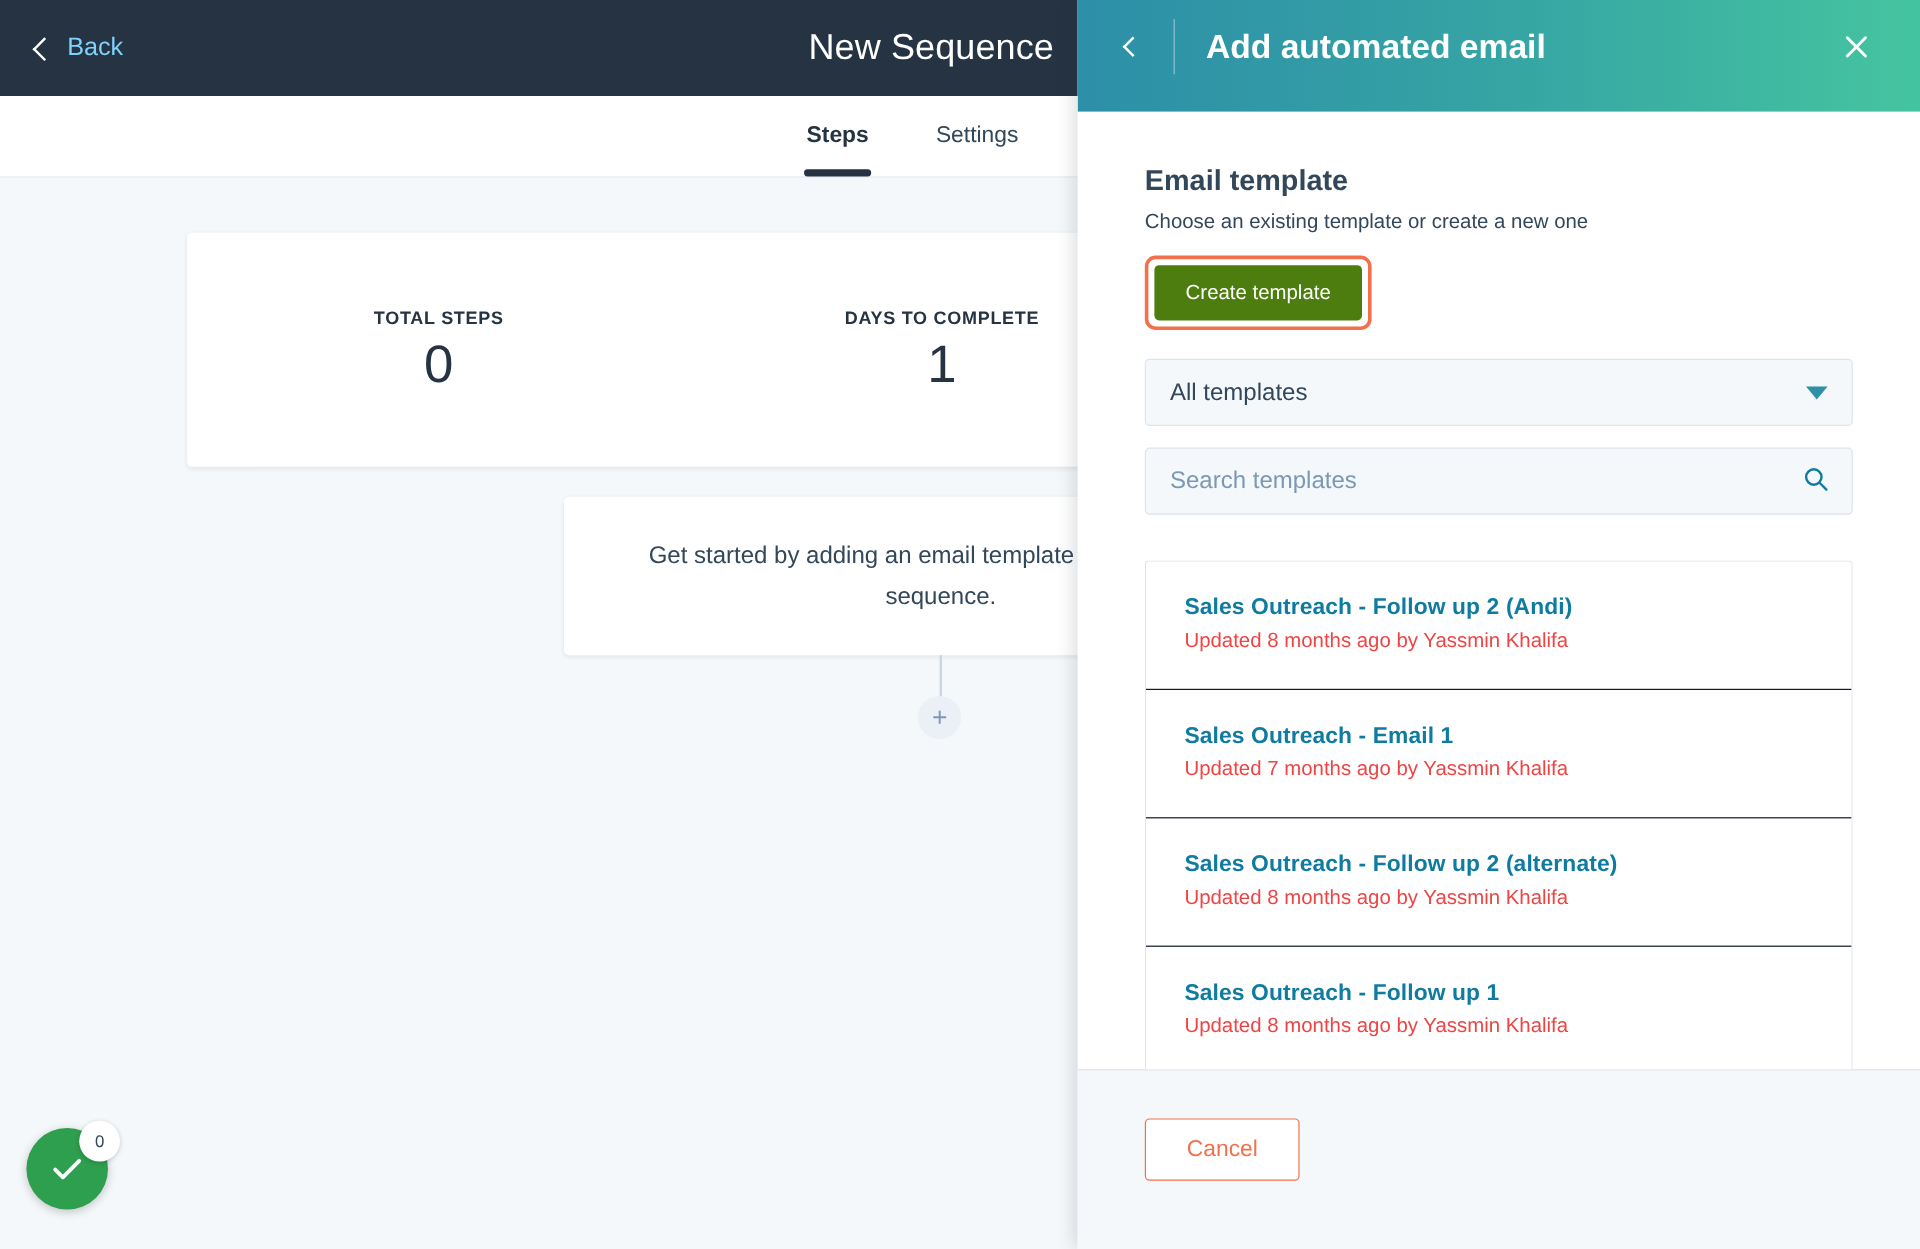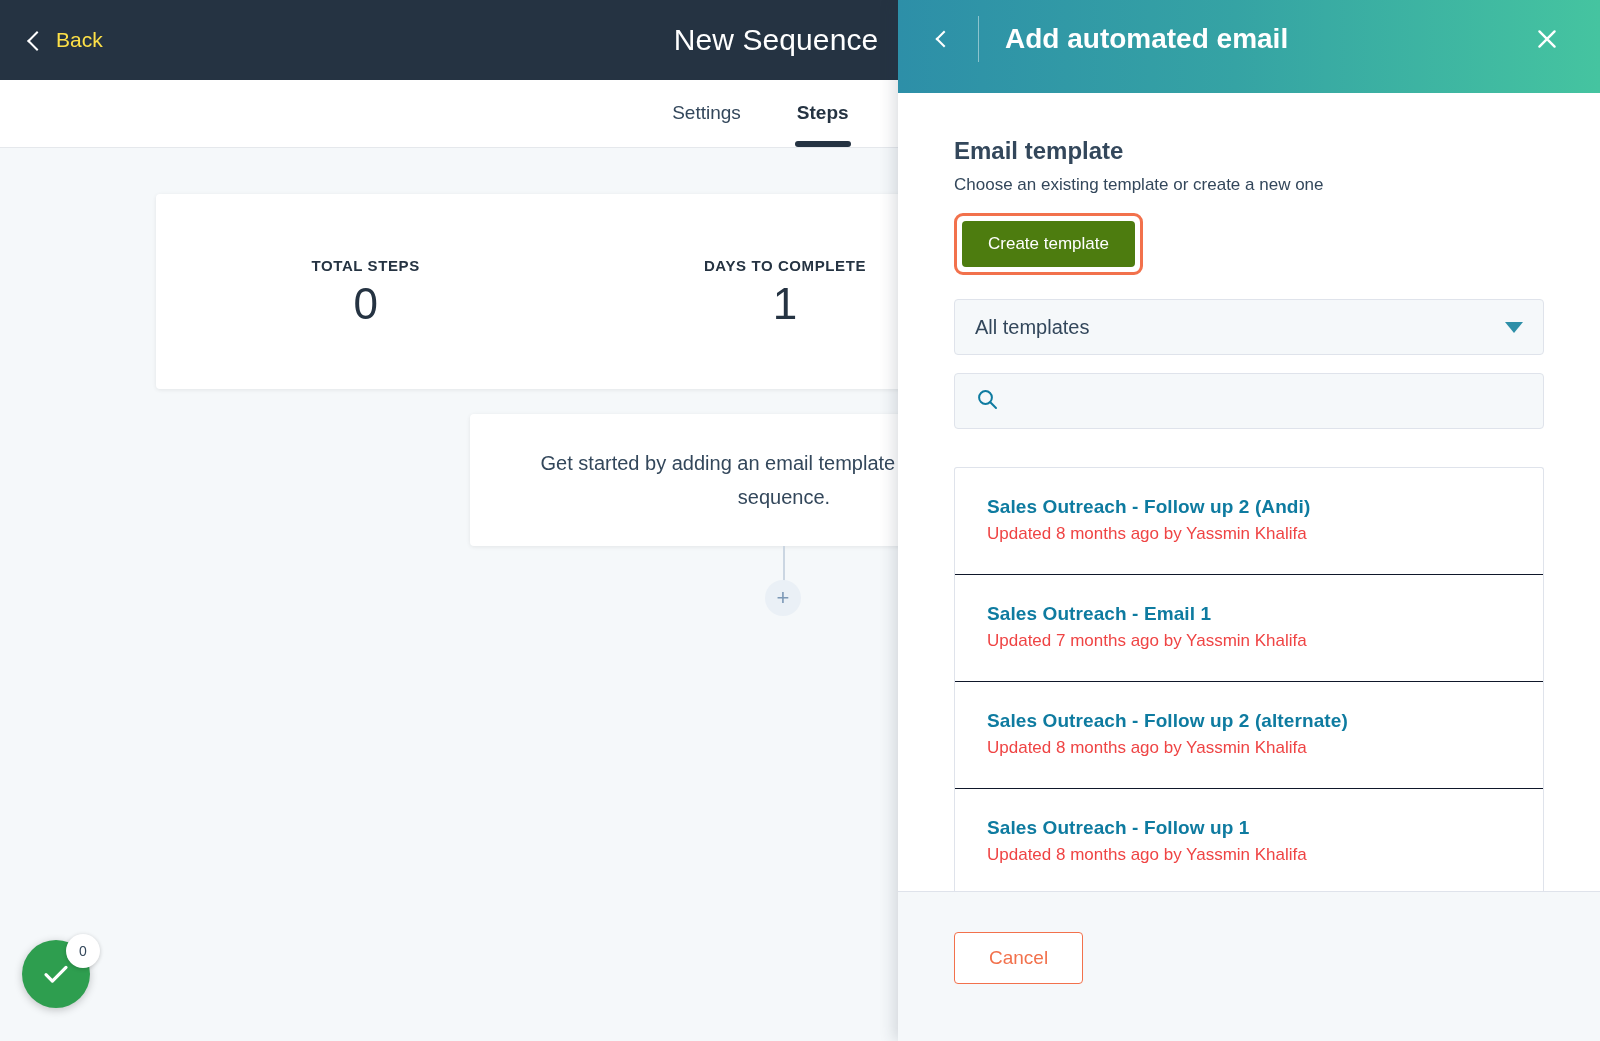--- a/index.html
+++ b/index.html
@@ -27,21 +27,21 @@
     width: 1600px; height: 80px;
     background: #253342;
     display: flex;
     align-items: center;
   }
   .back-btn {
     display: flex;
     align-items: center;
     gap: 12px;
     margin-left: 30px;
-    color: #fde047;
+    color: #7dd3fc;
     font-size: 21px;
     cursor: pointer;
     user-select: none;
   }
   .chev-left {
     display: inline-block;
     width: 14px; height: 14px;
     border-left: 2.5px solid #ffffff;
     border-bottom: 2.5px solid #ffffff;
     transform: rotate(45deg);
@@ -384,25 +384,25 @@
       <span class="seq-title">New Sequence</span>
       <span class="pencil-btn">
         <svg width="24" height="24" viewBox="0 0 24 24" aria-hidden="true">
           <path d="M3 17.3V21h3.7L17.6 10.1l-3.7-3.7L3 17.3zM20.7 7c.4-.4.4-1 0-1.4l-2.3-2.3c-.4-.4-1-.4-1.4 0l-1.8 1.8 3.7 3.7L20.7 7z" fill="#ffffff"></path>
         </svg>
       </span>
     </div>
   </div>
 
   <div class="tabsbar">
+    <div class="tab active">
+      <span>Steps</span>
+    </div>
     <div class="tab">
       <span>Settings</span>
-    </div>
-    <div class="tab active">
-      <span>Steps</span>
     </div>
     <div class="tab">
       <span>Au</span>
     </div>
   </div>
 
   <div class="stats-card">
     <div class="stat">
       <div class="stat-label">TOTAL STEPS</div>
       <div class="stat-value">0</div>
@@ -456,20 +456,21 @@
       <div class="create-btn-wrap">
         <button class="create-btn">Create template</button>
       </div>
 
       <div class="select-box">
         <span class="select-value">All templates</span>
         <span class="caret"></span>
       </div>
 
       <div class="search-box">
+        <input class="search-input" type="text" placeholder="Search templates" style="">
         <span>
           <svg width="24" height="24" viewBox="0 0 24 24" aria-hidden="true">
             <circle cx="10.5" cy="10.5" r="6.4" fill="none" stroke="#0e7ba0" stroke-width="2"></circle>
             <path d="M15.3 15.3L21 21" stroke="#0e7ba0" stroke-width="2" stroke-linecap="round"></path>
           </svg>
         </span>
       </div>
 
       <div class="tmpl-list">
         <div class="tmpl-item">

